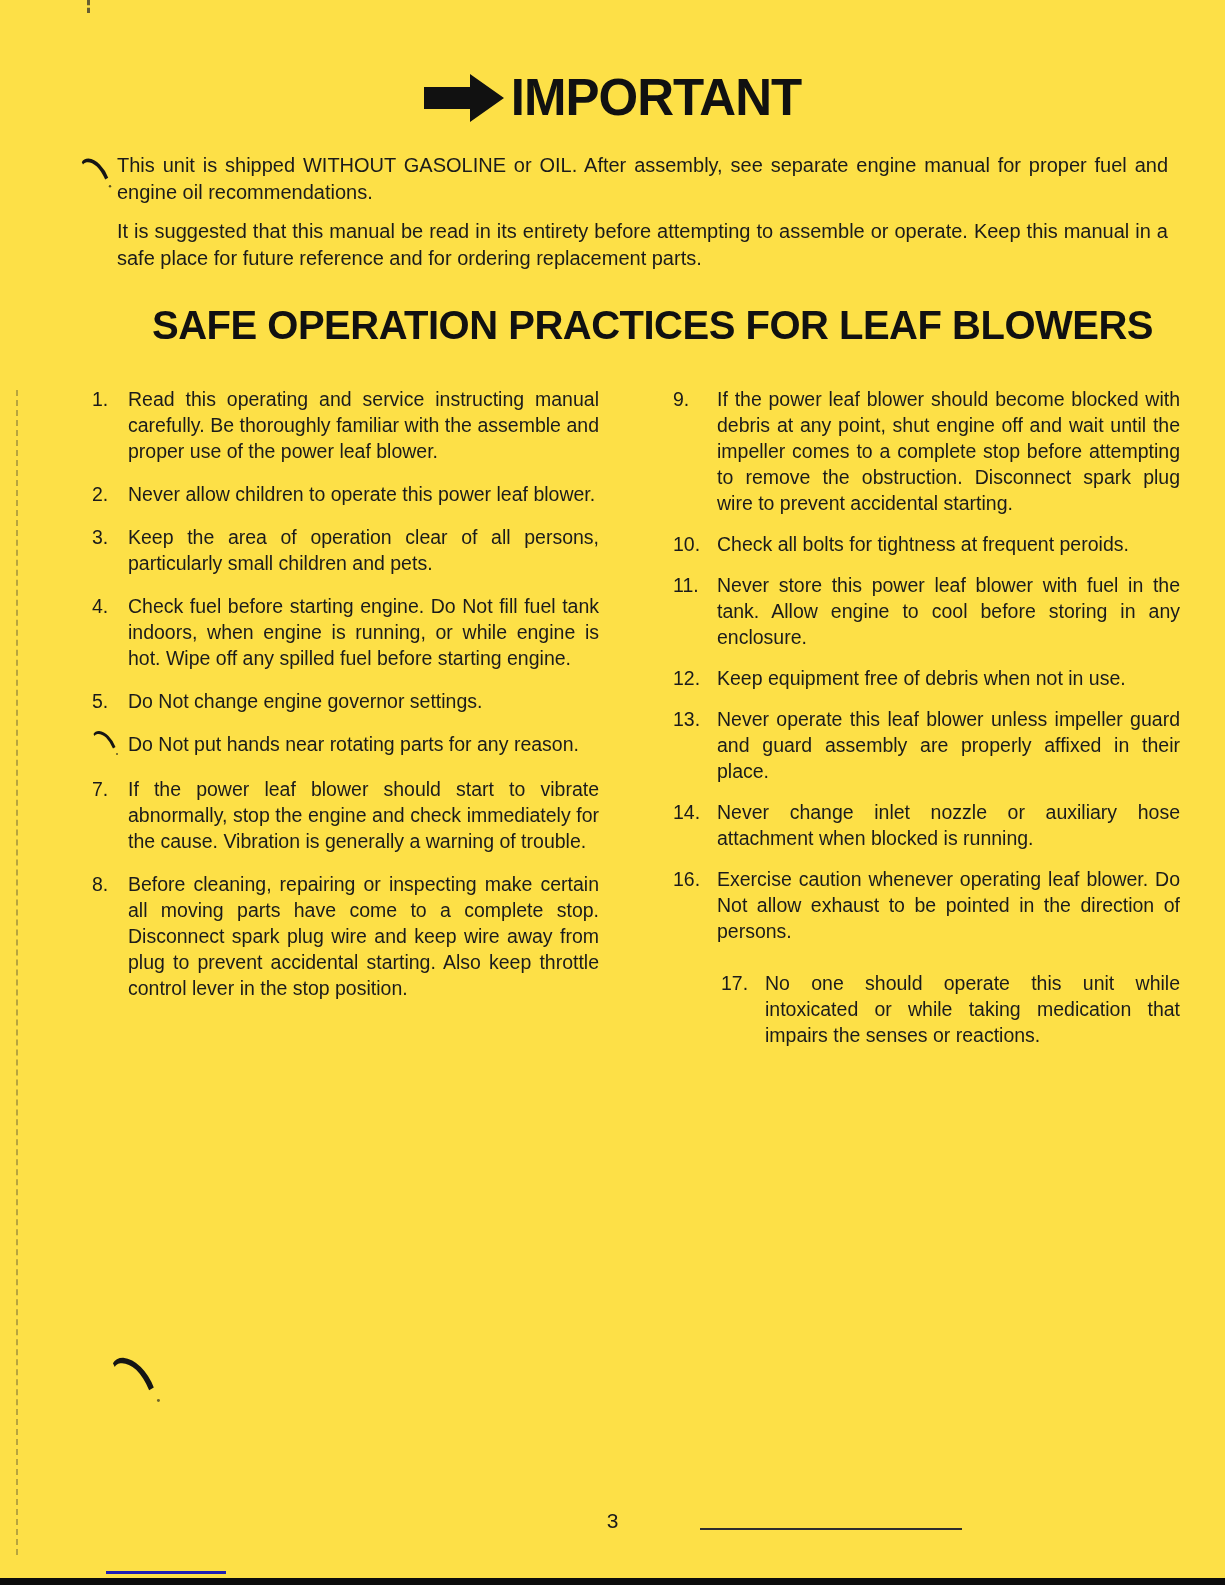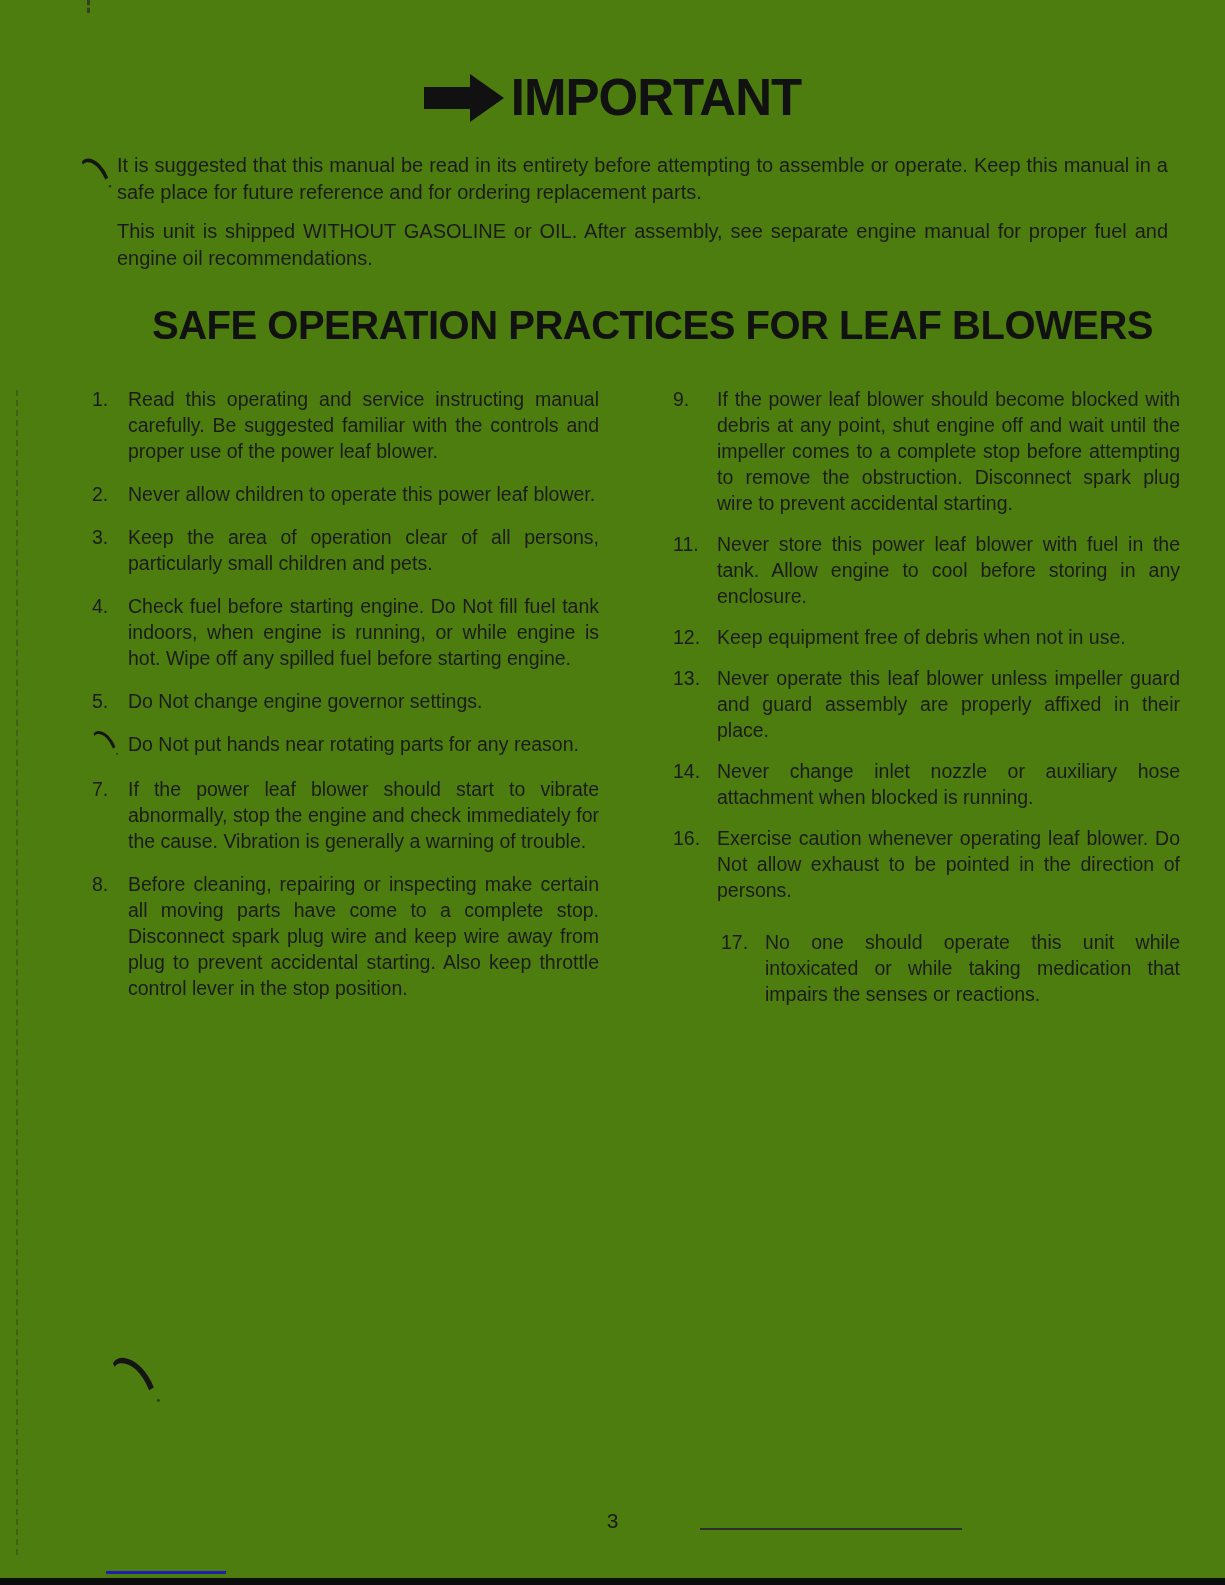--- a/index.html
+++ b/index.html
@@ -1,20 +1,20 @@
 <!DOCTYPE html>
 <html><head>
 <meta charset="utf-8">
 <style>
   html, body { margin:0; padding:0; background:#777; }
   .page {
     position:relative;
     width:1225px; height:1585px;
     margin:0 auto;
-    background:#4d7c0f;
+    background:#fde047;
     color:#1b1b1b;
     font-family:"Liberation Sans", sans-serif;
     overflow:hidden;
   }
 
   
   .top-tick {
     position:absolute; left:87px; top:0; height:13px; width:0;
     border-left:3px dashed rgba(40,40,40,0.7);
   }
@@ -106,33 +106,33 @@
   <div class="banner">
     <span class="arrow">
       <svg viewBox="0 0 82 52">
         <path fill="#111" d="M0,15 H46 V2 L80,26 L46,50 V37 H0 Z"></path>
       </svg>
     </span>
     <h1>IMPORTANT</h1>
   </div>
 
   <div class="intro">
+    <p>This unit is shipped WITHOUT GASOLINE or OIL. After assembly, see separate engine manual for proper fuel and engine oil recommendations.</p>
     <p>It is suggested that this manual be read in its entirety before attempting to assemble or operate. Keep this manual in a safe place for future reference and for ordering replacement parts.</p>
-    <p>This unit is shipped WITHOUT GASOLINE or OIL. After assembly, see separate engine manual for proper fuel and engine oil recommendations.</p>
   </div>
 
   <h2 class="section-title">SAFE OPERATION PRACTICES FOR LEAF BLOWERS</h2>
 
   <div class="columns">
 
     <div class="col col-left">
       <ol class="items">
         <li class="item">
           <span class="num">1.</span>
-          <span class="txt">Read this operating and service instructing manual carefully. Be suggested familiar with the controls and proper use of the power leaf blower.</span>
+          <span class="txt">Read this operating and service instructing manual carefully. Be thoroughly familiar with the assemble and proper use of the power leaf blower.</span>
         </li>
         <li class="item">
           <span class="num">2.</span>
           <span class="txt">Never allow children to operate this power leaf blower.</span>
         </li>
         <li class="item">
           <span class="num">3.</span>
           <span class="txt">Keep the area of operation clear of all persons, particularly small children and pets.</span>
         </li>
         <li class="item">
@@ -163,20 +163,24 @@
       </ol>
     </div>
 
     <div class="col col-right">
       <ol class="items">
         <li class="item">
           <span class="num">9.</span>
           <span class="txt">If the power leaf blower should become blocked with debris at any point, shut engine off and wait until the impeller comes to a complete stop before attempting to remove the obstruction. Disconnect spark plug wire to prevent accidental starting.</span>
         </li>
         <li class="item">
+          <span class="num">10.</span>
+          <span class="txt">Check all bolts for tightness at frequent peroids.</span>
+        </li>
+        <li class="item">
           <span class="num">11.</span>
           <span class="txt">Never store this power leaf blower with fuel in the tank. Allow engine to cool before storing in any enclosure.</span>
         </li>
         <li class="item">
           <span class="num">12.</span>
           <span class="txt">Keep equipment free of debris when not in use.</span>
         </li>
         <li class="item">
           <span class="num">13.</span>
           <span class="txt">Never operate this leaf blower unless impeller guard and guard assembly are properly affixed in their place.</span>

